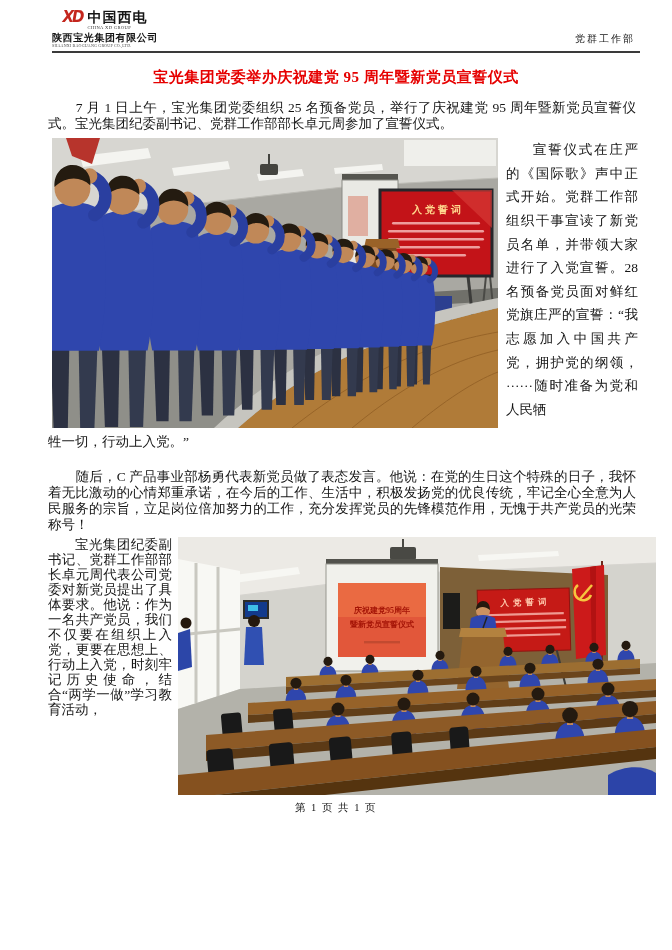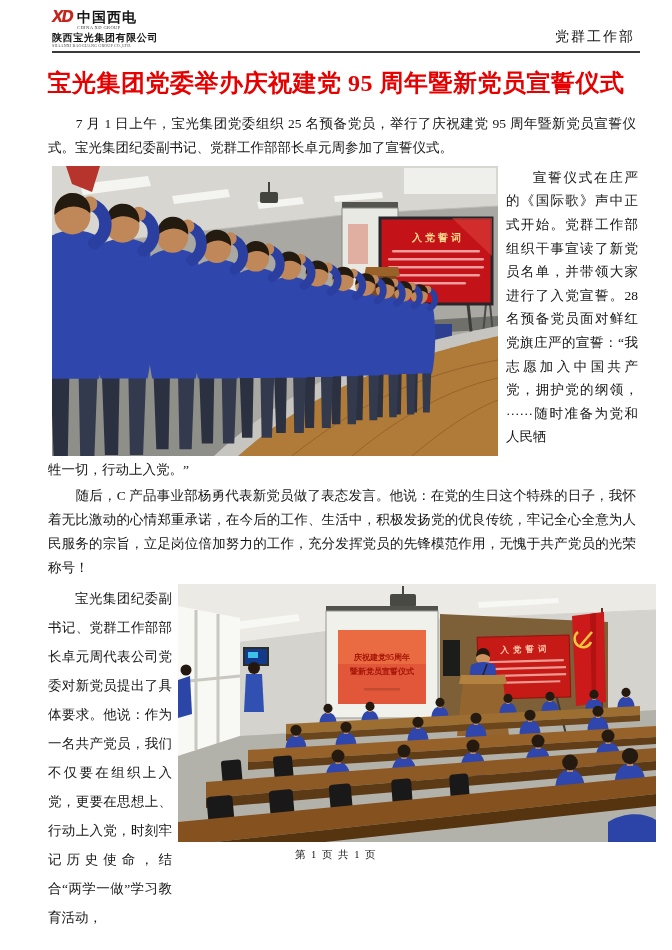--- a/index.html
+++ b/index.html
@@ -4,43 +4,43 @@
 <style>
   * { margin:0; padding:0; box-sizing:border-box; }
   html,body { background:#ffffff; }
   body {
     width:672px; height:950px; overflow:hidden; position:relative;
     font-family:"Liberation Serif","DejaVu Serif",serif;
     color:#151515;
   }
   .header { display:flex; justify-content:space-between; align-items:flex-end;
             padding:10px 37px 3px 52px; }
-  .logo-row1 { display:flex; align-items:flex-start; }
+  .logo-row1 { display:flex; align-items:flex-start;justify-content:center; }
   .logo-mark { color:#c4261d; font-family:"DejaVu Sans",sans-serif; font-weight:bold;
                font-style:italic; font-size:15px; letter-spacing:-2px; line-height:1;
                margin-right:5px; }
   .logo-cn { display:block; font-size:14px; font-weight:bold; letter-spacing:1px;
              font-family:"DejaVu Sans",sans-serif; line-height:1.05; }
   .logo-en { display:block; font-size:4.5px; color:#333; letter-spacing:.4px; }
   .logo-row2 { margin-top:2px; }
   .logo-cn2 { display:block; font-size:10px; font-weight:bold; letter-spacing:.6px;
               font-family:"DejaVu Sans",sans-serif; line-height:1.1; }
   .logo-en2 { display:block; font-size:4px; color:#444; letter-spacing:.2px; }
-  .dept { font-size:14px; letter-spacing:2px; padding-bottom:2px; }
+  .dept { font-size:10px; letter-spacing:2px; padding-bottom:2px; }
   .rule { border:none; border-top:2px solid #3a3a3a; margin:0 32px 0 52px; }
-  h1.title { text-align:center; color:#e60000; font-size:24px; font-weight:bold;
+  h1.title { text-align:center; color:#e60000; font-size:15px; font-weight:bold;
              margin:15px 36px 13px; letter-spacing:.5px; line-height:1.3; }
   .content { margin:0 36px 0 48px; font-size:13.5px; text-align:justify; }
-  p.para { line-height:24px; text-indent:2.05em; }
+  p.para { line-height:16px; text-indent:2.05em;margin-top:13px; }
   .sec1 { display:flex; align-items:flex-start; height:290px; margin-top:6px; }
   .sec1 figure { flex:none; width:446px; height:290px; margin-left:4px; }
   .colr { flex:none; width:132px; margin-left:8px; line-height:23.6px; text-indent:2em; }
   p.cont { line-height:28px; }
   .sec2 { display:flex; align-items:flex-start; height:258px; margin-top:4px; }
-  .coll { flex:none; width:124px; margin-right:6px; line-height:29px; text-indent:2em; }
+  .coll { flex:none; width:124px; margin-right:6px; line-height:15px; text-indent:2em; }
   .sec2 figure { flex:none; width:478px; height:258px; }
   .cont2 { margin-top:6px; }
   .footer { text-align:center; font-size:10.5px; margin-top:6px; letter-spacing:1.5px; }
   figure svg { display:block; width:100%; height:100%; }
 </style>
 </head>
 <body>
 
 <div class="header">
   <div class="logo-block">

